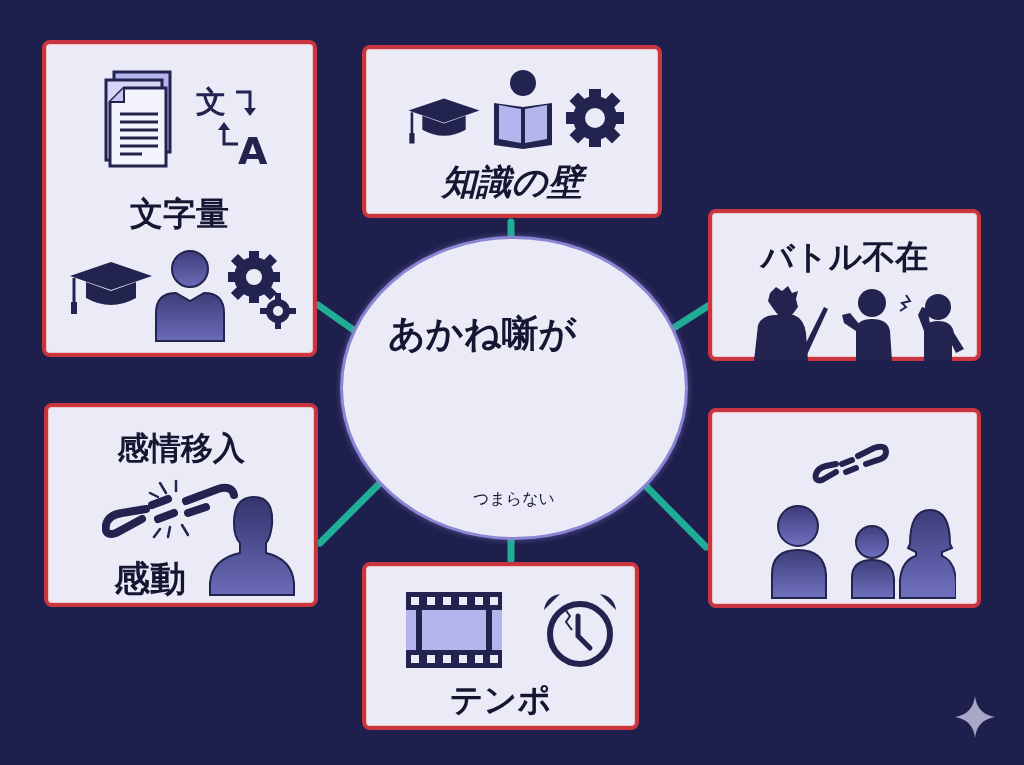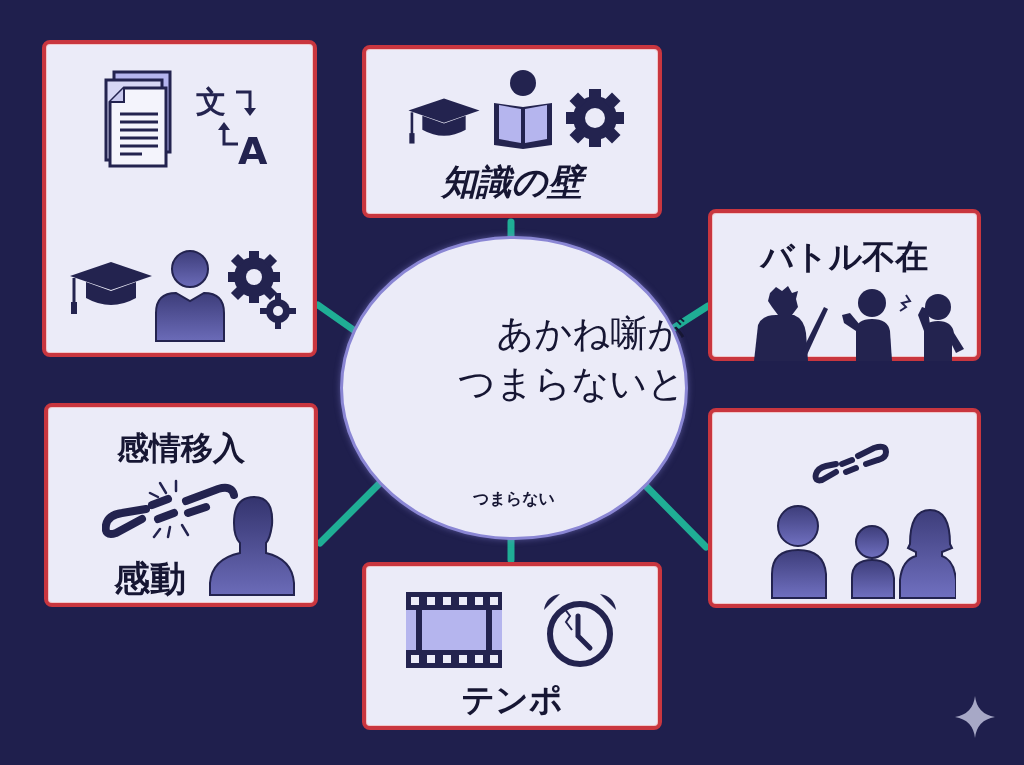--- a/index.html
+++ b/index.html
@@ -31,28 +31,28 @@
     position: absolute;
     left: 340px; top: 236px; width: 348px; height: 304px;
     border-radius: 50%;
     background: #ebebf8;
     border: 3px solid #8a86d4;
     box-sizing: border-box;
     box-shadow: 0 0 6px rgba(140,135,220,0.5);
   }
   .hub-title {
     position: absolute; left: 0; right: 0; top: 70px;
-    text-align: right;
-    font-size: 37px; font-weight: normal; line-height: 50px;
+    text-align: left;
+    font-size: 37px; font-weight: bold; line-height: 50px;
     color: #161633;
     padding-left: 45px;
   }
   .hub-sub {
     position: absolute; left: 0; right: 0; top: 250px;
-    text-align: center; font-size: 16px; font-weight: bold; color: #161633;
+    text-align: center; font-size: 16px; font-weight: normal; color: #161633;
   }
   .sparkle { position: absolute; left: 955px; top: 696px; }
 </style>
 </head>
 <body>
 
 <div class="canvas">
 
   <svg class="connectors" viewBox="0 0 1024 765">
     <g stroke="#1fae95" stroke-width="7" stroke-linecap="round" fill="none">
@@ -81,20 +81,21 @@
       </g>
     </svg>
     <svg class="icon" style="left:148px;top:34px" width="80" height="90" viewBox="0 0 80 90">
       <text x="2" y="34" font-size="30" font-weight="bold" fill="#23234f" font-family="DejaVu Sans, sans-serif">文</text>
       <path d="M42 14 L56 14 L56 34" stroke="#23234f" stroke-width="3" fill="none"></path>
       <path d="M50 30 L56 38 L62 30" fill="#23234f"></path>
       <path d="M30 48 L30 66 L44 66" stroke="#23234f" stroke-width="3" fill="none"></path>
       <path d="M24 52 L30 44 L36 52" fill="#23234f"></path>
       <text x="44" y="86" font-size="38" font-weight="bold" fill="#23234f" font-family="DejaVu Sans, sans-serif">A</text>
     </svg>
+    <div class="label" style="left:0;right:0;top:148px;font-size:33px;">文字量</div>
     <svg class="icon" style="left:20px;top:214px" width="90" height="60" viewBox="0 0 90 60">
       <path d="M4 18 L45 4 L86 18 L45 32 Z" fill="#23234f"></path>
       <path d="M20 24 L20 40 Q45 54 70 40 L70 24 L45 33 Z" fill="#23234f"></path>
       <line x1="8" y1="20" x2="8" y2="50" stroke="#23234f" stroke-width="3"></line>
       <rect x="5" y="44" width="6" height="12" fill="#23234f"></rect>
     </svg>
     <svg class="icon" style="left:106px;top:205px" width="76" height="94" viewBox="0 0 76 94">
       <defs>
           <linearGradient id="pg1" x1="0" y1="0" x2="0" y2="1">
             <stop offset="0" stop-color="#3d3d7a"></stop>
@@ -226,21 +227,21 @@
           <linearGradient id="pg3" x1="0" y1="0" x2="0" y2="1">
             <stop offset="0" stop-color="#34346e"></stop>
             <stop offset="1" stop-color="#6b6bb8"></stop>
           </linearGradient>
         </defs>
       <path d="M28 30 Q28 4 48 4 Q68 4 66 32 Q64 46 60 50 L60 60 Q86 66 88 90 L88 102 L4 102 L4 90 Q6 66 34 60 L34 50 Q28 44 28 30 Z" fill="url(#pg3)" stroke="#23234f" stroke-width="2"></path>
     </svg>
     <div class="label" style="left:66px;top:148px;font-size:36px;text-align:left;">感動</div>
   </div>
 
-  <div class="card" style="left:362px;top:562px;width:300px;height:168px;">
+  <div class="card" style="left:362px;top:562px;width:277px;height:168px;">
     <svg class="icon" style="left:40px;top:26px" width="96" height="76" viewBox="0 0 96 76">
       <rect x="0" y="0" width="96" height="76" fill="#b5b5ee"></rect>
       <rect x="0" y="0" width="96" height="18" fill="#23234f"></rect>
       <rect x="0" y="58" width="96" height="18" fill="#23234f"></rect>
       <rect x="10" y="18" width="6" height="40" fill="#23234f"></rect>
       <rect x="80" y="18" width="6" height="40" fill="#23234f"></rect>
       <g fill="#ebebf8">
         <rect x="5" y="5" width="8" height="8"></rect>
           <rect x="21" y="5" width="8" height="8"></rect>
           <rect x="37" y="5" width="8" height="8"></rect>
@@ -261,21 +262,20 @@
       <path d="M78 20 Q76 6 62 4 Z" fill="#23234f"></path>
       <path d="M40 26 L40 46 L52 58" stroke="#23234f" stroke-width="5" fill="none" stroke-linecap="round"></path>
       <path d="M26 18 L32 26 L28 32 L34 40" stroke="#23234f" stroke-width="2" fill="none"></path>
     </svg>
     <div class="label" style="left:0;right:0;top:112px;font-size:33px;">テンポ</div>
   </div>
 
   <div class="hub">
     <div class="hub-title">
       <div>あかね噺が</div>
-      <div>つまらないと</div>
     </div>
     <div class="hub-sub">つまらない</div>
   </div>
 
   <svg class="sparkle" width="40" height="42" viewBox="0 0 40 42">
     <path d="M20 0 Q22 18 40 21 Q22 24 20 42 Q18 24 0 21 Q18 18 20 0 Z" fill="#a7a8c6"></path>
   </svg>
 </div>
 
 </body></html>

